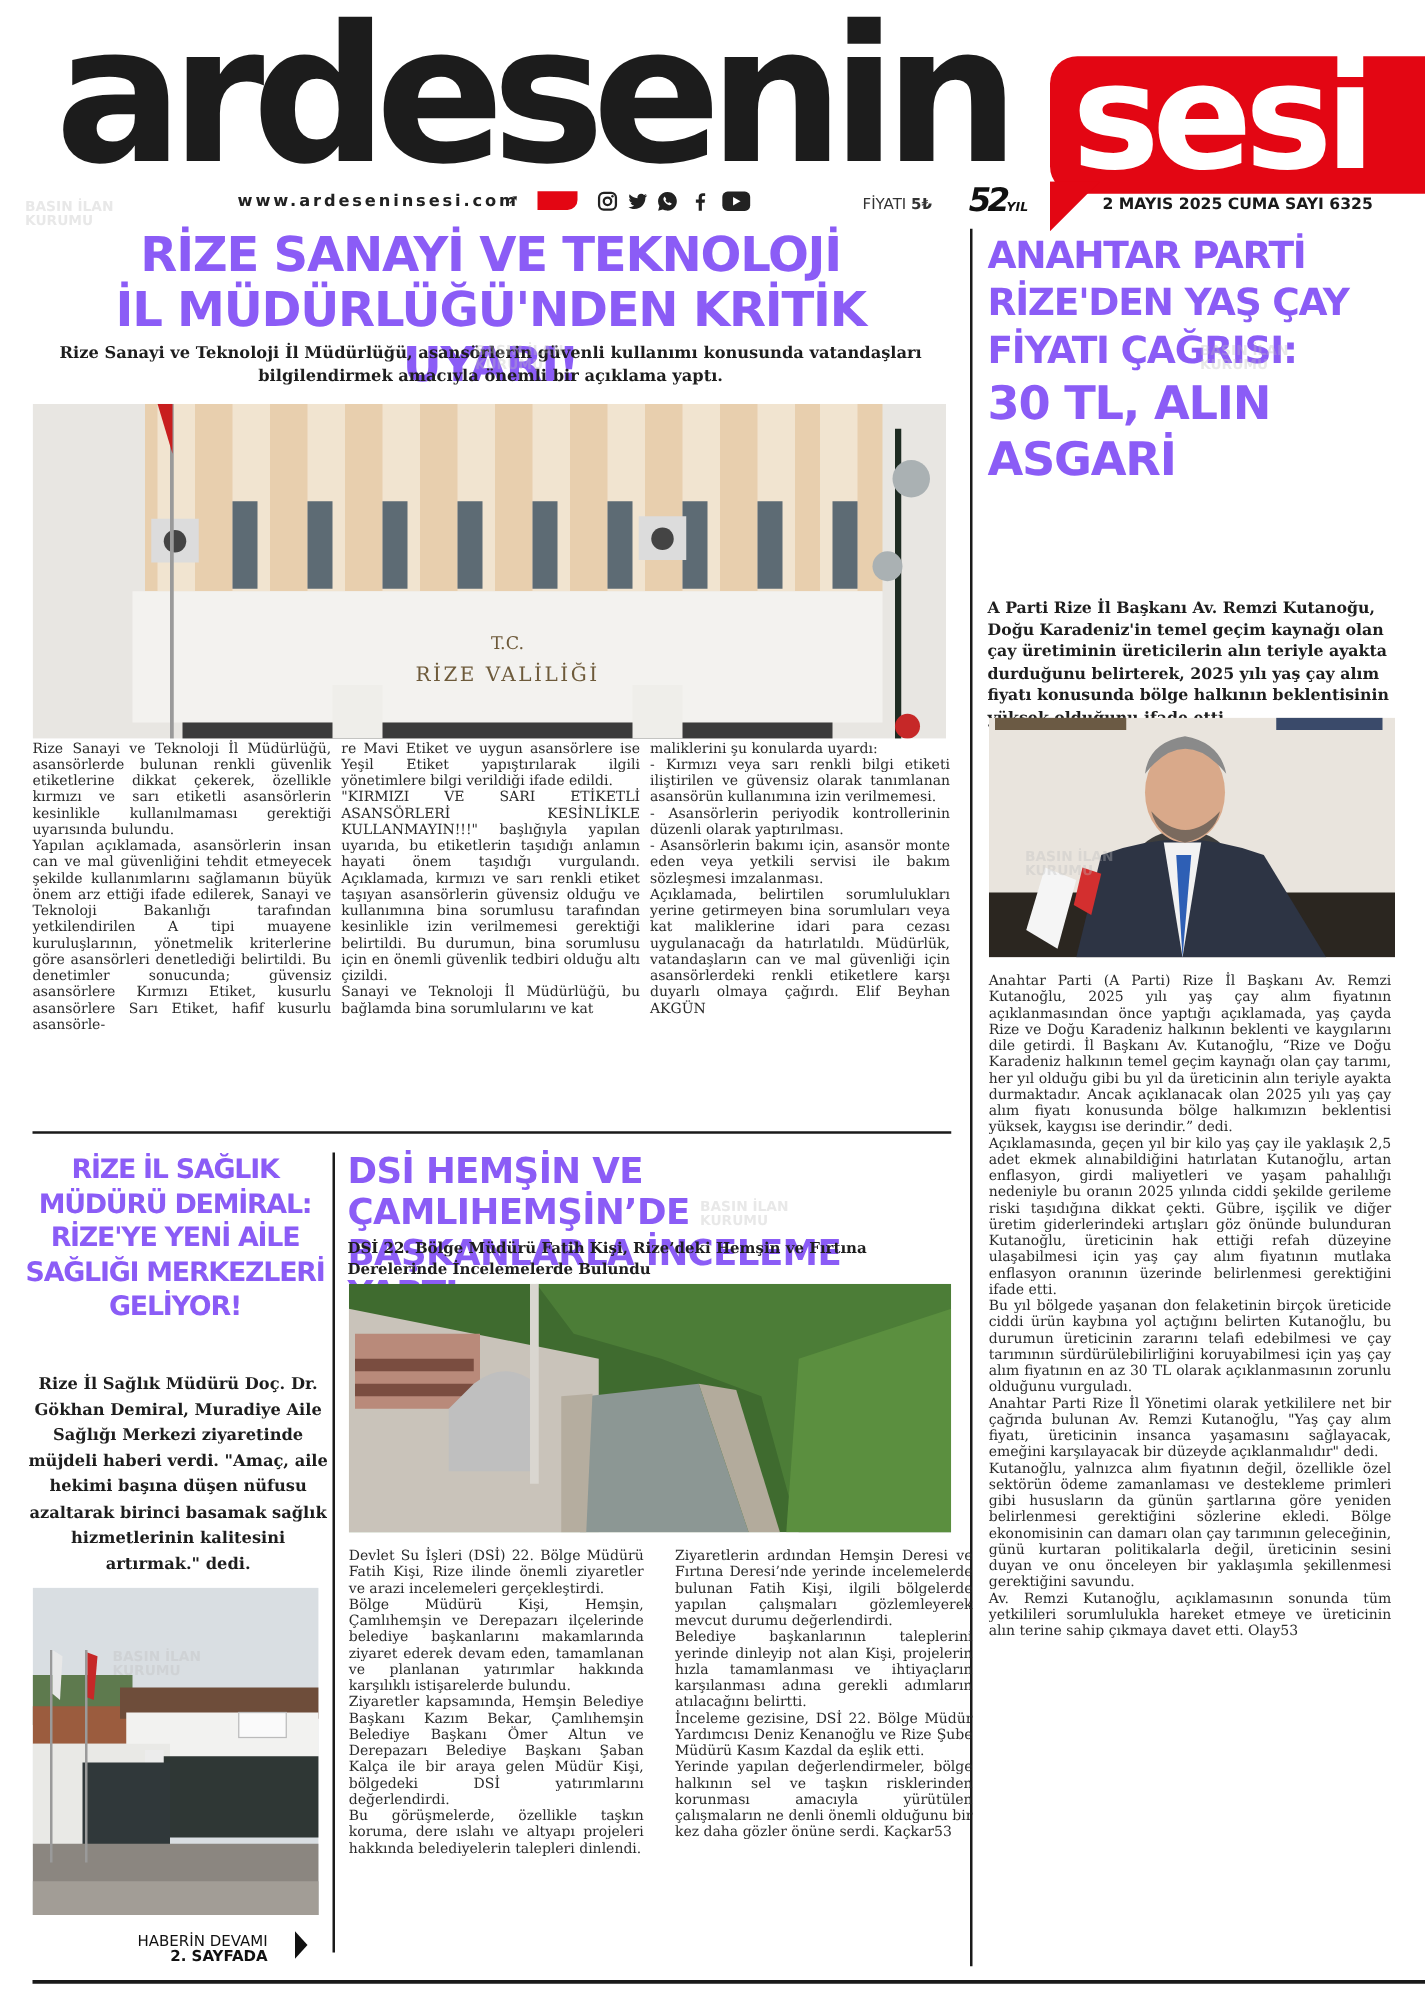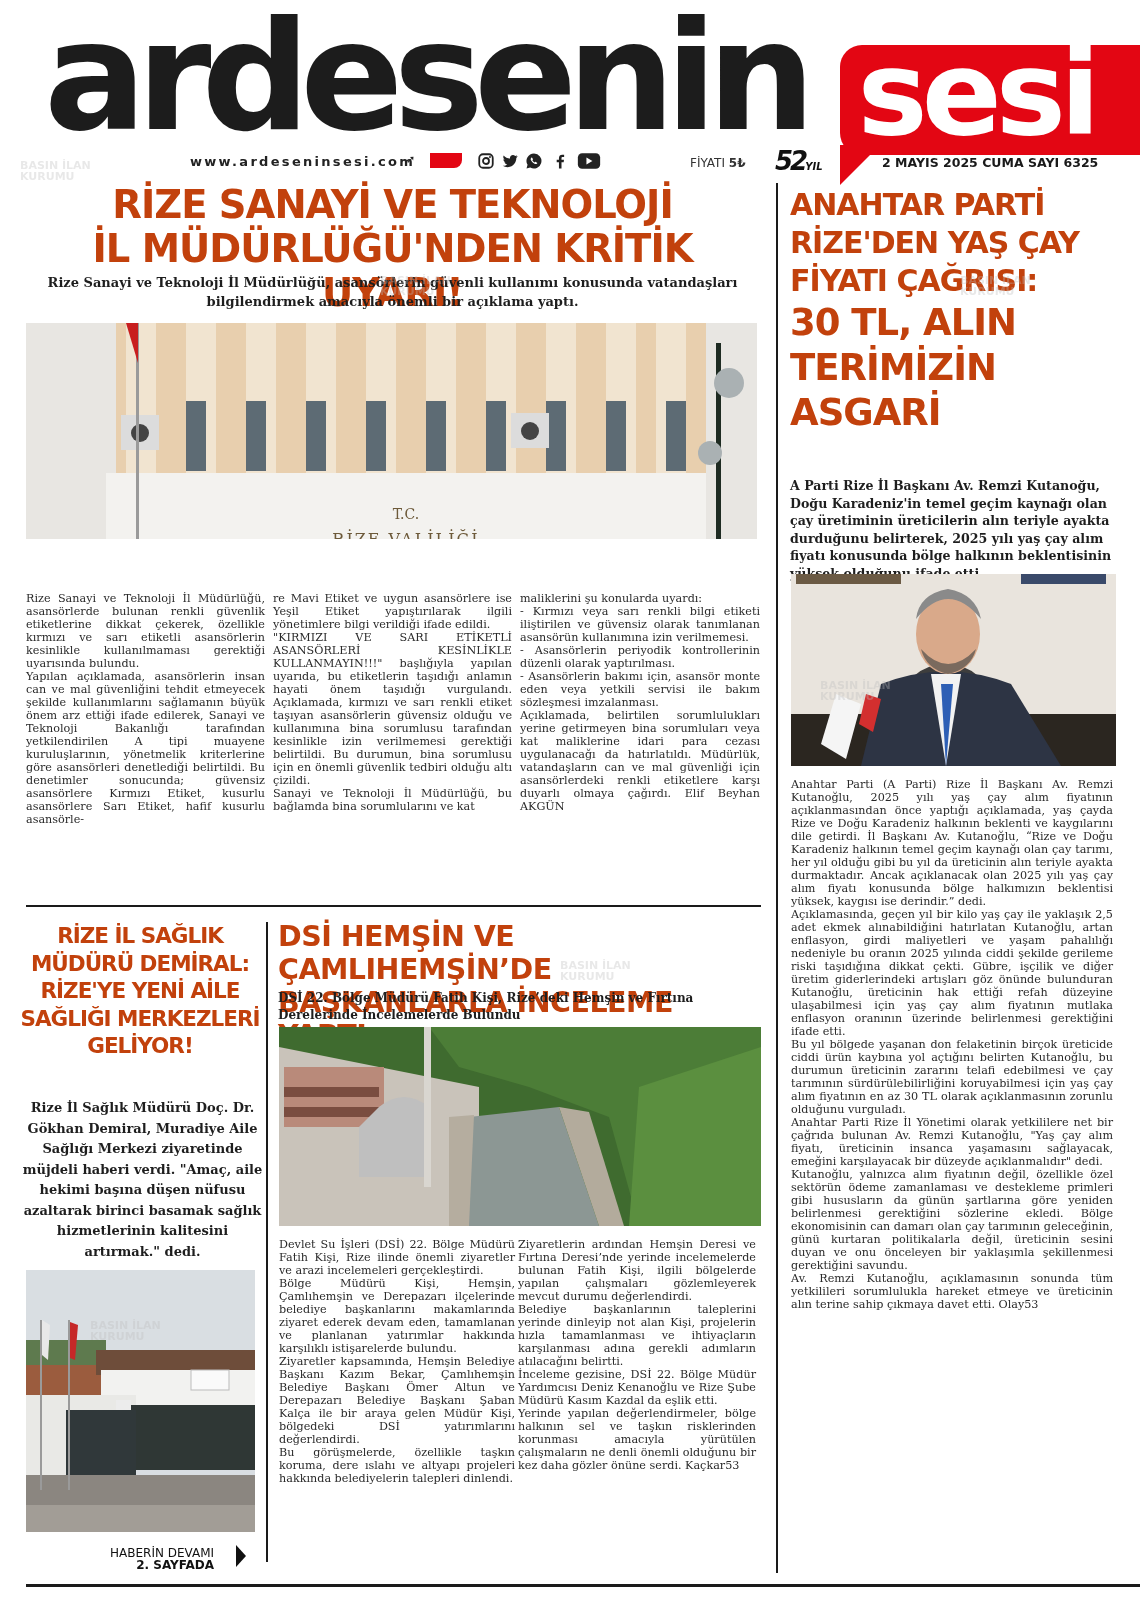--- a/index.html
+++ b/index.html
@@ -34,21 +34,21 @@
   .mh-redbox { position: absolute; left: 430px; top: 153px; width: 32px; height: 15px; background: #e30613; border-radius: 0 0 8px 0; }
   .social { position: absolute; top: 151px; width: 20px; height: 20px; display: flex; align-items: center; justify-content: center; }
   .social svg { width: 18px; height: 18px; }
   .price { position: absolute; left: 690px; top: 156px; font-family: "DejaVu Sans", sans-serif; font-size: 12px; color: #333; }
   .price b { font-weight: bold; }
   .years { position: absolute; left: 775px; top: 146px; font-family: "DejaVu Sans", sans-serif; font-weight: bold; font-size: 26px; letter-spacing: -3px; color: #111; font-style: italic; }
   .years small { font-size: 10px; letter-spacing: 0; }
   .date { position: absolute; left: 882px; top: 155px; font-family: "DejaVu Sans", sans-serif; font-weight: bold; font-size: 12.5px; color: #1a1a1a; }
 
   
-  .head { font-family: "DejaVu Sans", sans-serif; font-weight: bold; color: #c2410c; letter-spacing: -1px; }
+  .head { font-family: "DejaVu Sans", sans-serif; font-weight: bold; color: #8b5cf6; letter-spacing: -1px; }
   .lead { font-family: "DejaVu Serif", serif; font-weight: bold; color: #1e1e1e; }
   .body-col { position: absolute; font-family: "DejaVu Serif", serif; font-size: 11.2px; line-height: 13px; text-align: justify; color: #2a2a2a; }
   .body-col p { margin: 0; }
   .rule-h { position: absolute; height: 2px; background: #1a1a1a; }
   .rule-v { position: absolute; width: 2px; background: #1a1a1a; }
   .photo { position: absolute; overflow: hidden; }
 
   
   .a1-title { position: absolute; left: 20px; top: 183px; width: 745px; text-align: center; font-size: 38.5px; line-height: 44px; }
   .a1-lead { position: absolute; left: 30px; top: 273px; width: 725px; text-align: center; font-size: 13px; line-height: 19px; }
@@ -123,21 +123,21 @@
   <div class="date">2 MAYIS 2025 CUMA SAYI 6325</div>
 </header>
 
 <article>
   <h1 class="head a1-title">
     <span>RİZE SANAYİ VE TEKNOLOJİ</span><br>
     <span>İL MÜDÜRLÜĞÜ'NDEN KRİTİK UYARI!</span>
   </h1>
   <p class="lead a1-lead">Rize Sanayi ve Teknoloji İl Müdürlüğü, asansörlerin güvenli kullanımı konusunda vatandaşları bilgilendirmek amacıyla önemli bir açıklama yaptı.</p>
 
-  <div class="photo" style="left:26px; top:323px; width:731px; height:216px;">
+  <div class="photo" style="left:26px; top:323px; width:731px; height:268px;">
     <svg width="731" height="268" viewBox="0 0 731 268" preserveAspectRatio="none">
       <rect width="731" height="268" fill="#e8e6e2"></rect>
       <rect x="90" y="0" width="590" height="150" fill="#e8cfae"></rect>
       <g fill="#f1e4d0">
         <rect x="100" y="0" width="30" height="150"></rect>
           <rect x="160" y="0" width="30" height="150"></rect>
           <rect x="220" y="0" width="30" height="150"></rect>
         <rect x="280" y="0" width="30" height="150"></rect>
           <rect x="340" y="0" width="30" height="150"></rect>
           <rect x="400" y="0" width="30" height="150"></rect>
@@ -198,21 +198,20 @@
 <div class="rule-h" style="left:26px; top:905px; width:735px;"></div>
 <div class="rule-v" style="left:266px; top:922px; height:640px; width:2px;"></div>
 <div class="rule-h" style="left:26px; top:1584px; width:1114px; height:3px;"></div>
 
 <article>
   <h2 class="head a2-title">
     <span>ANAHTAR PARTİ</span><br>
     <span>RİZE'DEN YAŞ ÇAY</span><br>
     <span>FİYATI ÇAĞRISI:</span>
     <span class="big">30 TL, ALIN</span>
-    <span class="big">TERİMİZİN</span>
     <span class="big">ASGARİ</span>
   </h2>
   <p class="lead a2-lead">A Parti Rize İl Başkanı Av. Remzi Kutanoğu, Doğu Karadeniz'in temel geçim kaynağı olan çay üretiminin üreticilerin alın teriyle ayakta durduğunu belirterek, 2025 yılı yaş çay alım fiyatı konusunda bölge halkının beklentisinin yüksek olduğunu ifade etti.</p>
 
   <div class="photo" style="left:791px; top:574px; width:325px; height:192px;">
     <svg width="325" height="192" viewBox="0 0 325 192" preserveAspectRatio="none">
       <rect width="325" height="192" fill="#e9e4dd"></rect>
       <rect x="0" y="140" width="325" height="52" fill="#2b2620"></rect>
       <rect x="5" y="0" width="105" height="10" fill="#6b5a44"></rect>
         <rect x="230" y="0" width="85" height="10" fill="#3a4a6a"></rect>
@@ -289,21 +288,21 @@
       <path d="M170 90 L195 88 L190 199 L170 199 Z" fill="#b5ad9f"></path>
       <path d="M280 80 L310 85 L345 199 L320 199 Z" fill="#b3ab9c"></path>
     </svg>
   </div>
   <div class="body-col" style="left:279px; top:1238px; width:236px;">
     <p>Devlet Su İşleri (DSİ) 22. Bölge Müdürü Fatih Kişi, Rize ilinde önemli ziyaretler ve arazi incelemeleri gerçekleştirdi.</p>
     <p>Bölge Müdürü Kişi, Hemşin, Çamlıhemşin ve Derepazarı ilçelerinde belediye başkanlarını makamlarında ziyaret ederek devam eden, tamamlanan ve planlanan yatırımlar hakkında karşılıklı istişarelerde bulundu.</p>
     <p>Ziyaretler kapsamında, Hemşin Belediye Başkanı Kazım Bekar, Çamlıhemşin Belediye Başkanı Ömer Altun ve Derepazarı Belediye Başkanı Şaban Kalça ile bir araya gelen Müdür Kişi, bölgedeki DSİ yatırımlarını değerlendirdi.</p>
     <p>Bu görüşmelerde, özellikle taşkın koruma, dere ıslahı ve altyapı projeleri hakkında belediyelerin talepleri dinlendi.</p>
   </div>
-  <div class="body-col" style="left:518px; top:1238px; width:238px;">
+  <div class="body-col" style="left:540px; top:1238px; width:238px;">
     <p>Ziyaretlerin ardından Hemşin Deresi ve Fırtına Deresi’nde yerinde incelemelerde bulunan Fatih Kişi, ilgili bölgelerde yapılan çalışmaları gözlemleyerek mevcut durumu değerlendirdi.</p>
     <p>Belediye başkanlarının taleplerini yerinde dinleyip not alan Kişi, projelerin hızla tamamlanması ve ihtiyaçların karşılanması adına gerekli adımların atılacağını belirtti.</p>
     <p>İnceleme gezisine, DSİ 22. Bölge Müdür Yardımcısı Deniz Kenanoğlu ve Rize Şube Müdürü Kasım Kazdal da eşlik etti.</p>
     <p>Yerinde yapılan değerlendirmeler, bölge halkının sel ve taşkın risklerinden korunması amacıyla yürütülen çalışmaların ne denli önemli olduğunu bir kez daha gözler önüne serdi. Kaçkar53</p>
   </div>
 </article>
 
 <div class="wm" style="left:20px; top:160px;"><span>BASIN İLAN</span><br><span>KURUMU</span></div>
 <div class="wm" style="left:380px; top:275px;"><span>BASIN İLAN</span><br><span>KURUMU</span></div>
 <div class="wm" style="left:960px; top:275px;"><span>BASIN İLAN</span><br><span>KURUMU</span></div>

